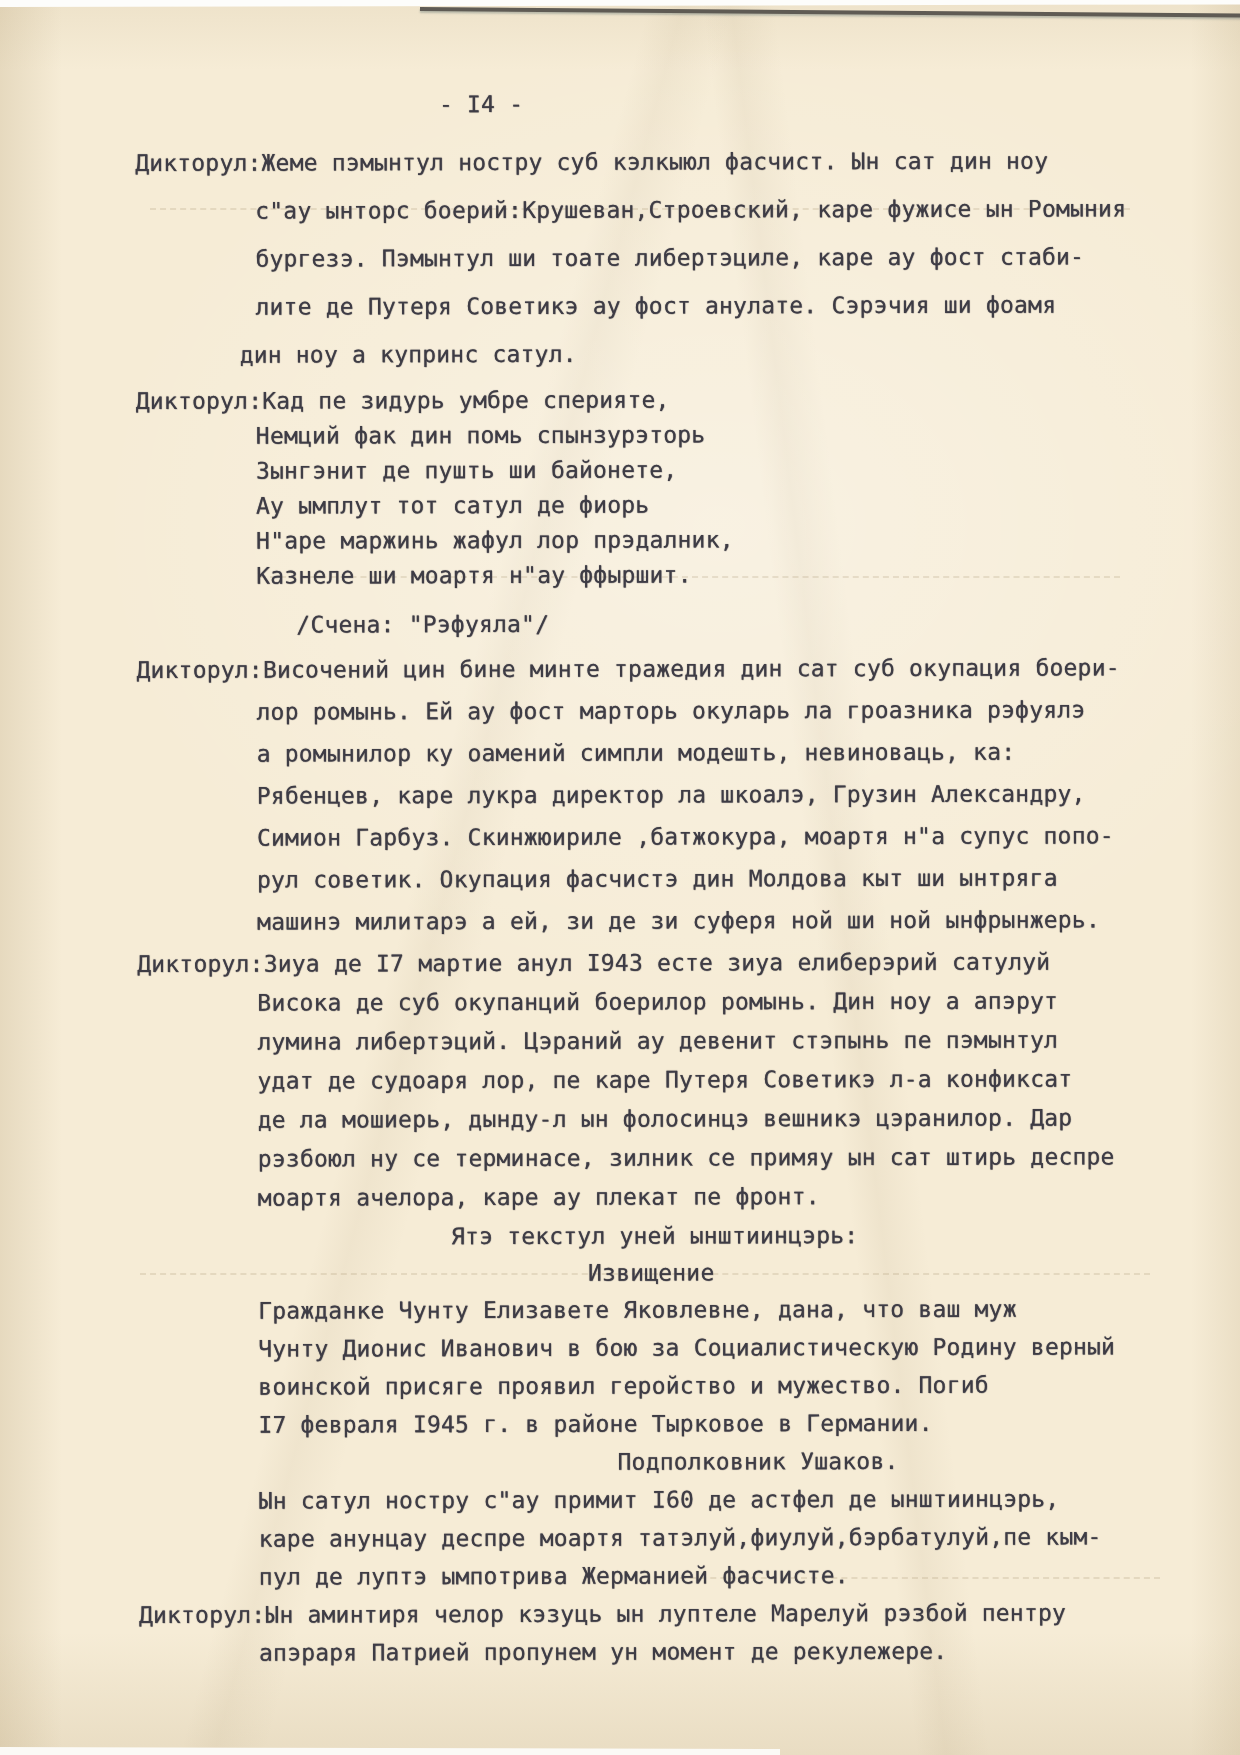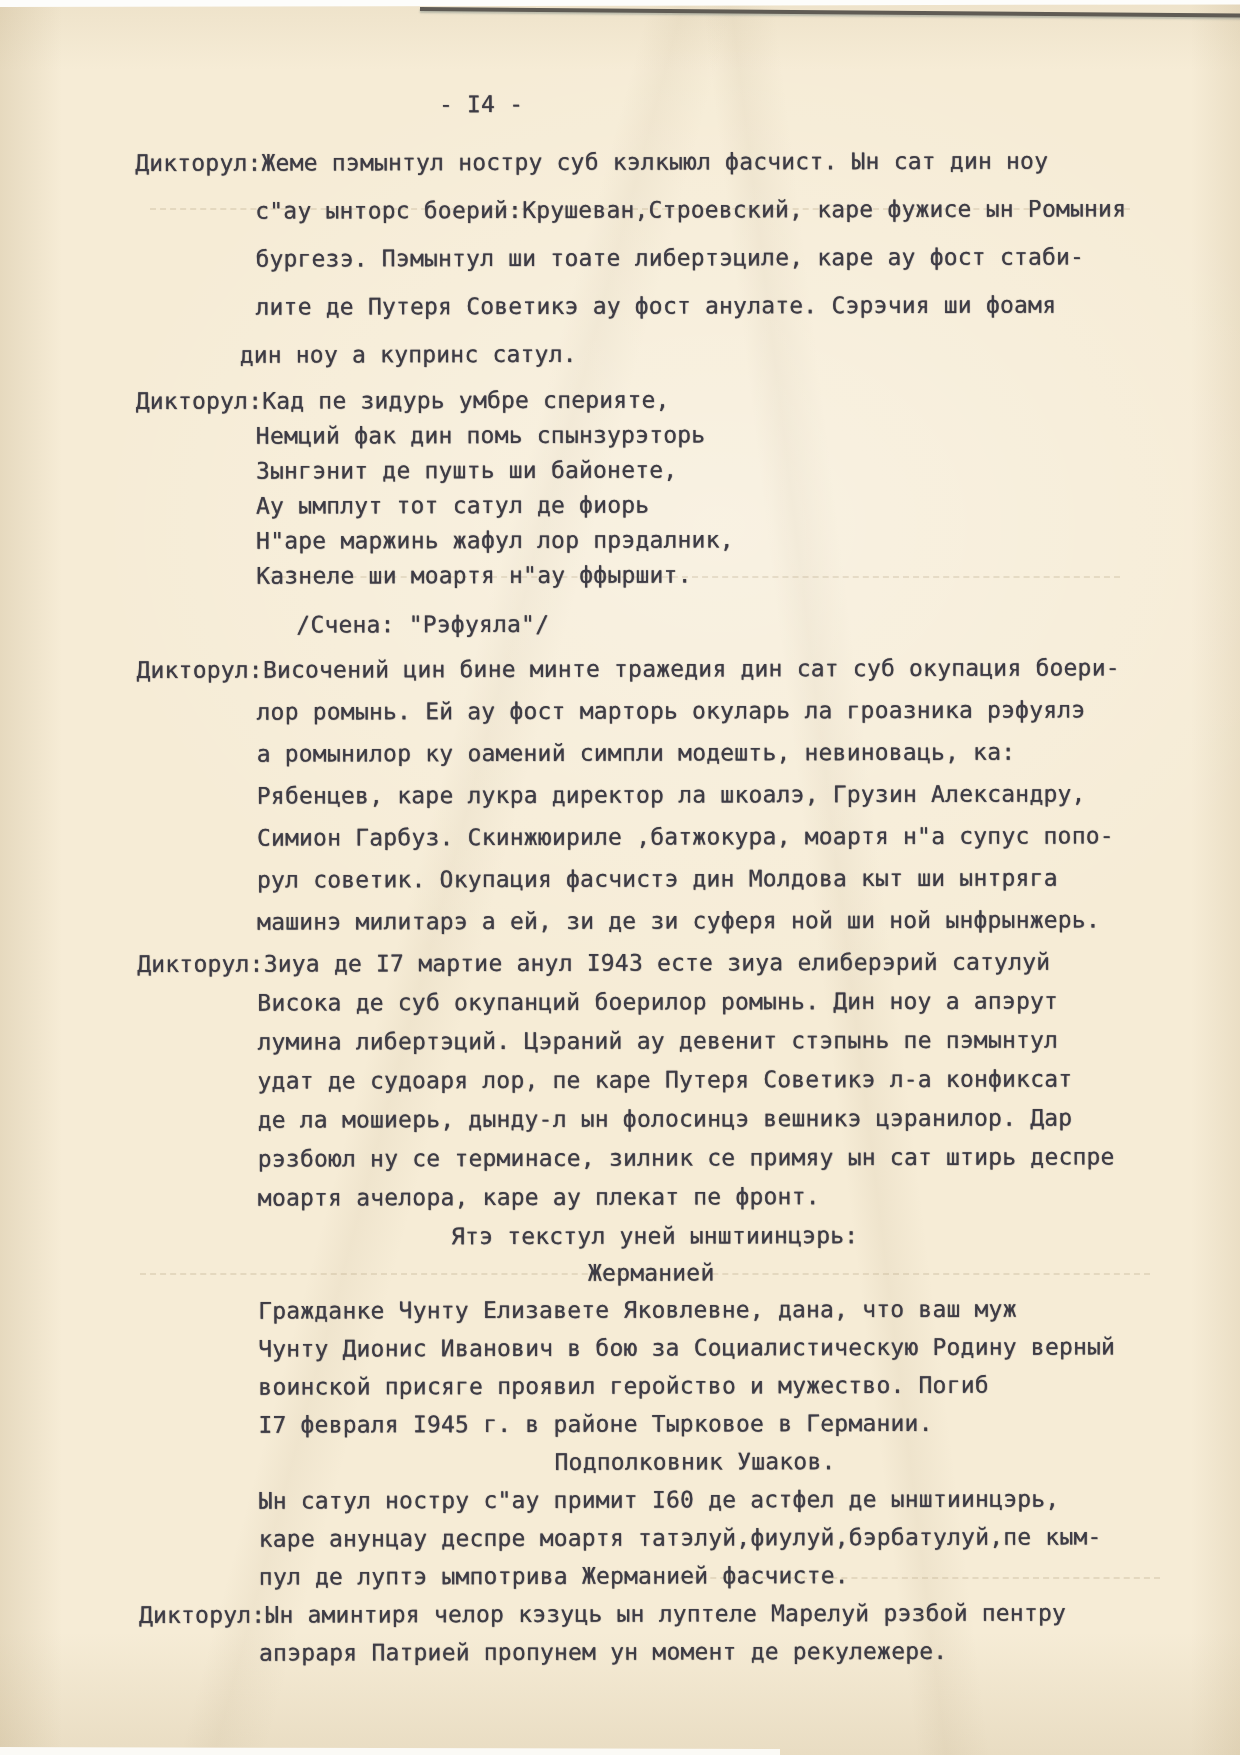--- a/index.html
+++ b/index.html
@@ -81,27 +81,27 @@
 
   <div class="ln" style="left:135px;top:949px;">Дикторул:Зиуа де I7 мартие анул I943 есте зиуа елиберэрий сатулуй</div>
   <div class="ln" style="left:255px;top:988px;">Висока де суб окупанций боерилор ромынь. Дин ноу а апэрут</div>
   <div class="ln" style="left:255px;top:1027px;">лумина либертэций. Цэраний ау девенит стэпынь пе пэмынтул</div>
   <div class="ln" style="left:255px;top:1066px;">удат де судоаря лор, пе каре Путеря Советикэ л-а конфиксат</div>
   <div class="ln" style="left:255px;top:1105px;">де ла мошиерь, дынду-л ын фолосинцэ вешникэ цэранилор. Дар</div>
   <div class="ln" style="left:255px;top:1144px;">рэзбоюл ну се терминасе, зилник се примяу ын сат штирь деспре</div>
   <div class="ln" style="left:255px;top:1183px;">моартя ачелора, каре ау плекат пе фронт.</div>
 
   <div class="ln" style="left:448px;top:1222px;">Ятэ текстул уней ынштиинцэрь:</div>
-  <div class="ln" style="left:585px;top:1259px;">Жерманией</div>
+  <div class="ln" style="left:585px;top:1259px;">Извищение</div>
 
   <div class="ln" style="left:255px;top:1296px;">Гражданке Чунту Елизавете Яковлевне, дана, что ваш муж</div>
   <div class="ln" style="left:255px;top:1334px;">Чунту Дионис Иванович в бою за Социалистическую Родину верный</div>
   <div class="ln" style="left:255px;top:1372px;">воинской присяге проявил геройство и мужество. Погиб</div>
   <div class="ln" style="left:255px;top:1410px;">I7 февраля I945 г. в районе Тырковое в Германии.</div>
-  <div class="ln" style="left:551px;top:1448px;">Подполковник Ушаков.</div>
+  <div class="ln" style="left:614px;top:1448px;">Подполковник Ушаков.</div>
   <div class="ln" style="left:255px;top:1486px;">Ын сатул ностру с"ау примит I60 де астфел де ынштиинцэрь,</div>
   <div class="ln" style="left:255px;top:1524px;">каре анунцау деспре моартя татэлуй,фиулуй,бэрбатулуй,пе кым-</div>
   <div class="ln" style="left:255px;top:1562px;">пул де луптэ ымпотрива Жерманией фасчисте.</div>
 
   <div class="ln" style="left:135px;top:1600px;">Дикторул:Ын аминтиря челор кэзуць ын луптеле Марелуй рэзбой пентру</div>
   <div class="ln" style="left:255px;top:1638px;">апэраря Патрией пропунем ун момент де рекулежере.</div>
 
 </div>
 
 </body></html>

